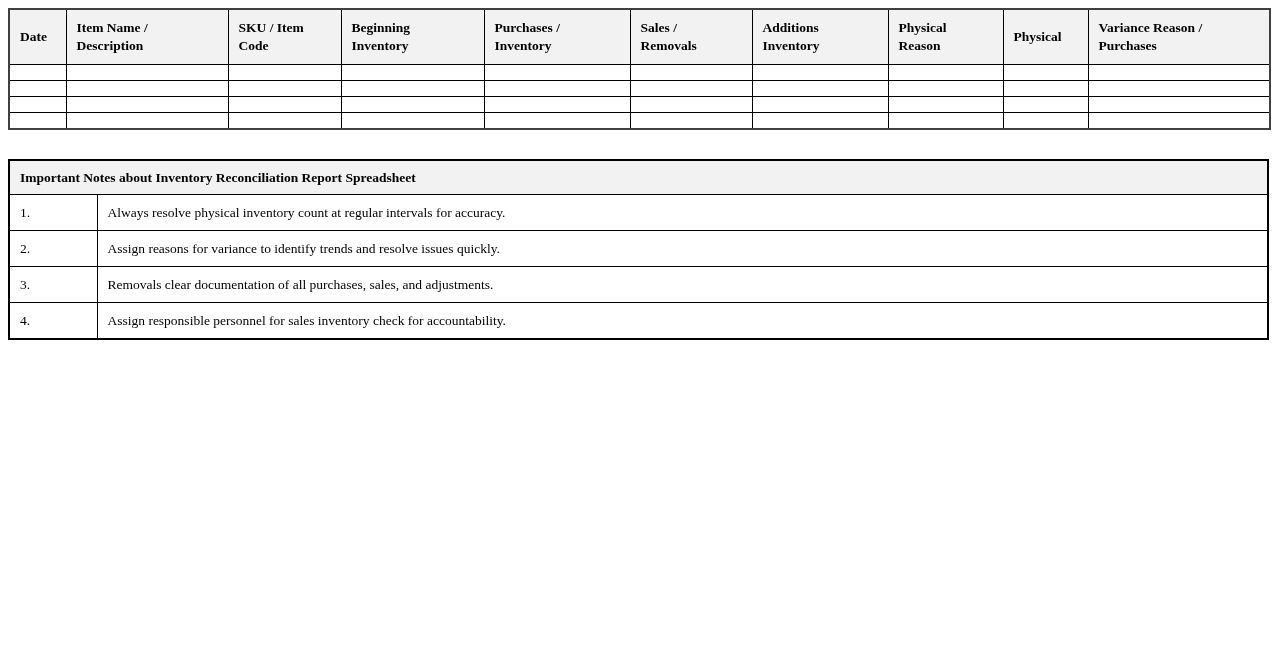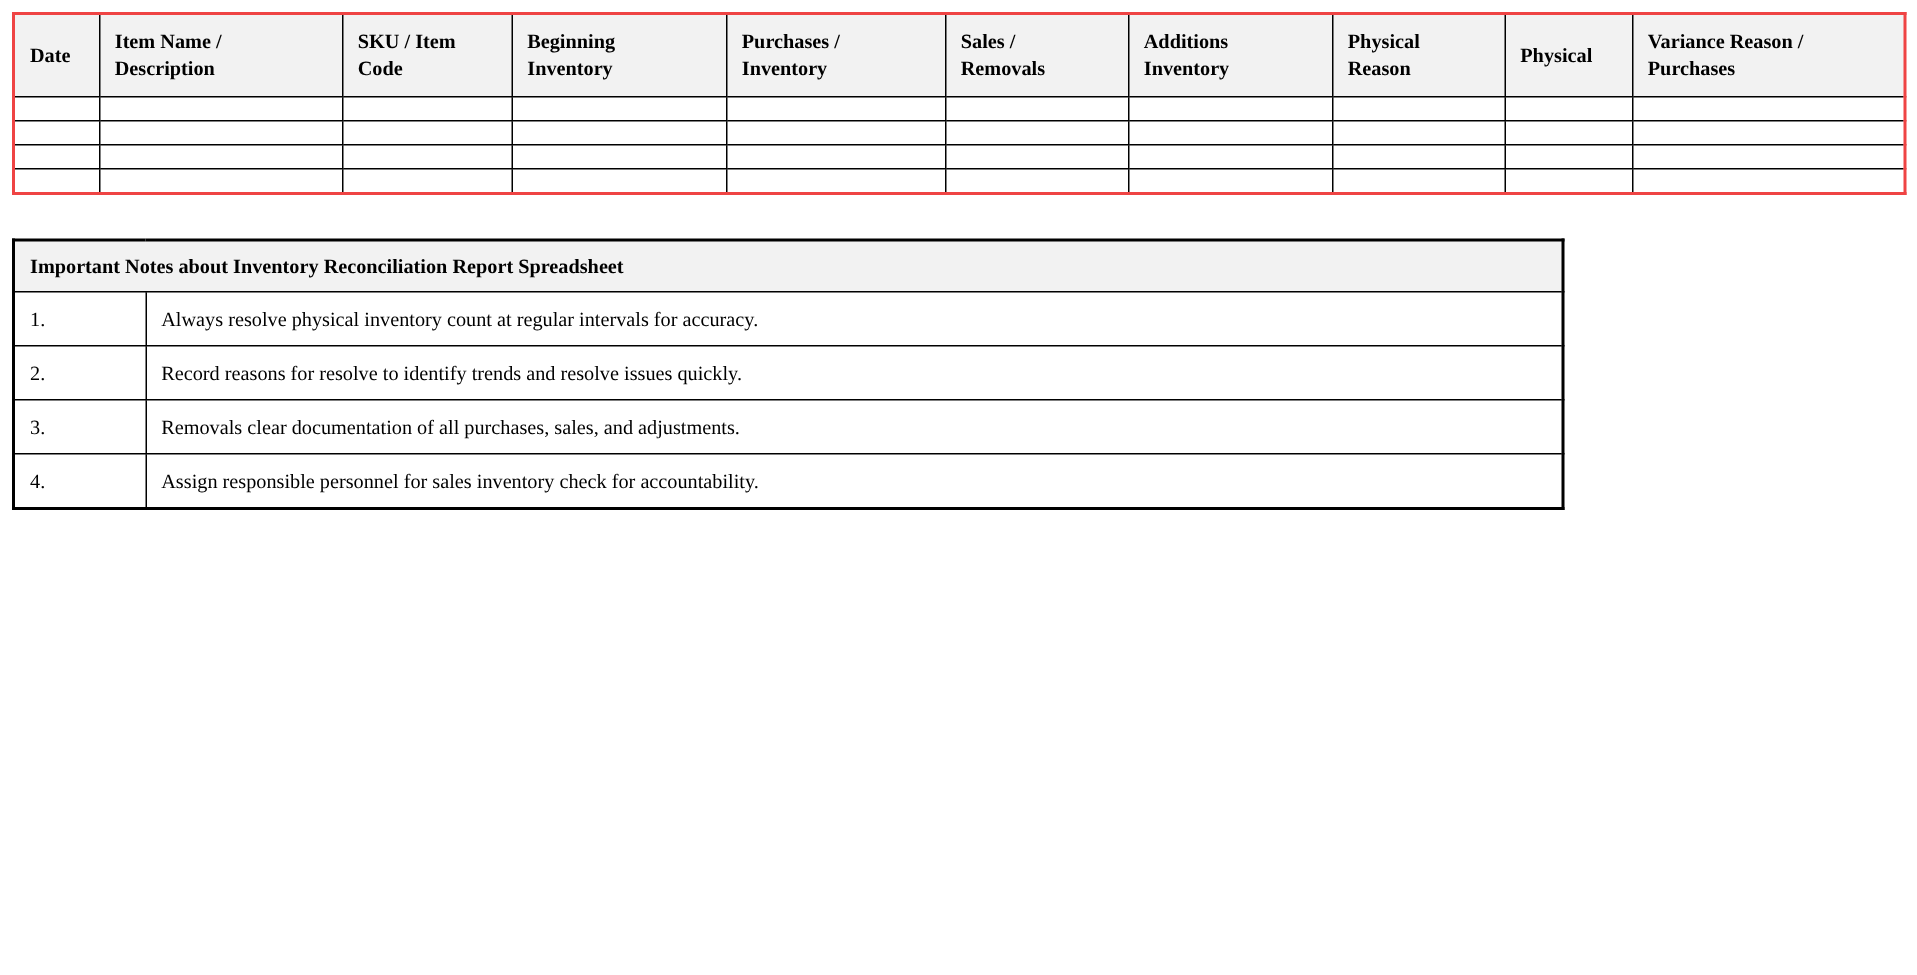--- a/index.html
+++ b/index.html
@@ -14,26 +14,26 @@
   .page {
     width: 1278px;
     height: 650px;
     overflow: hidden;
     position: relative;
   }
   table {
     border-collapse: collapse;
     table-layout: fixed;
     margin-left: 8px;
-    width: 1035px;
+    width: 1261px;
     background: #ffffff;
   }
   #inventory-table {
     margin-top: 8px;
-    border: 2px solid #ef4444;
+    border: 2px solid #404040;
   }
   #inventory-table th {
     background: #f2f2f2;
     border: 1px solid #000000;
     font-size: 13.5px;
     font-weight: bold;
     text-align: left;
     vertical-align: middle;
     padding: 4px 4px 4px 10px;
     height: 46px;
@@ -175,21 +175,21 @@
       </tr>
     </thead>
     <tbody id="notes-body">
 
     <tr>
           <td class="note-number-cell">1.</td>
           <td>Always resolve physical inventory count at regular intervals for accuracy.</td>
         </tr>
         <tr>
           <td class="note-number-cell">2.</td>
-          <td>Record reasons for resolve to identify trends and resolve issues quickly.</td>
+          <td>Assign reasons for variance to identify trends and resolve issues quickly.</td>
         </tr>
         <tr>
           <td class="note-number-cell">3.</td>
           <td>Removals clear documentation of all purchases, sales, and adjustments.</td>
         </tr>
         <tr>
           <td class="note-number-cell">4.</td>
           <td>Assign responsible personnel for sales inventory check for accountability.</td>
         </tr>
       </tbody>

